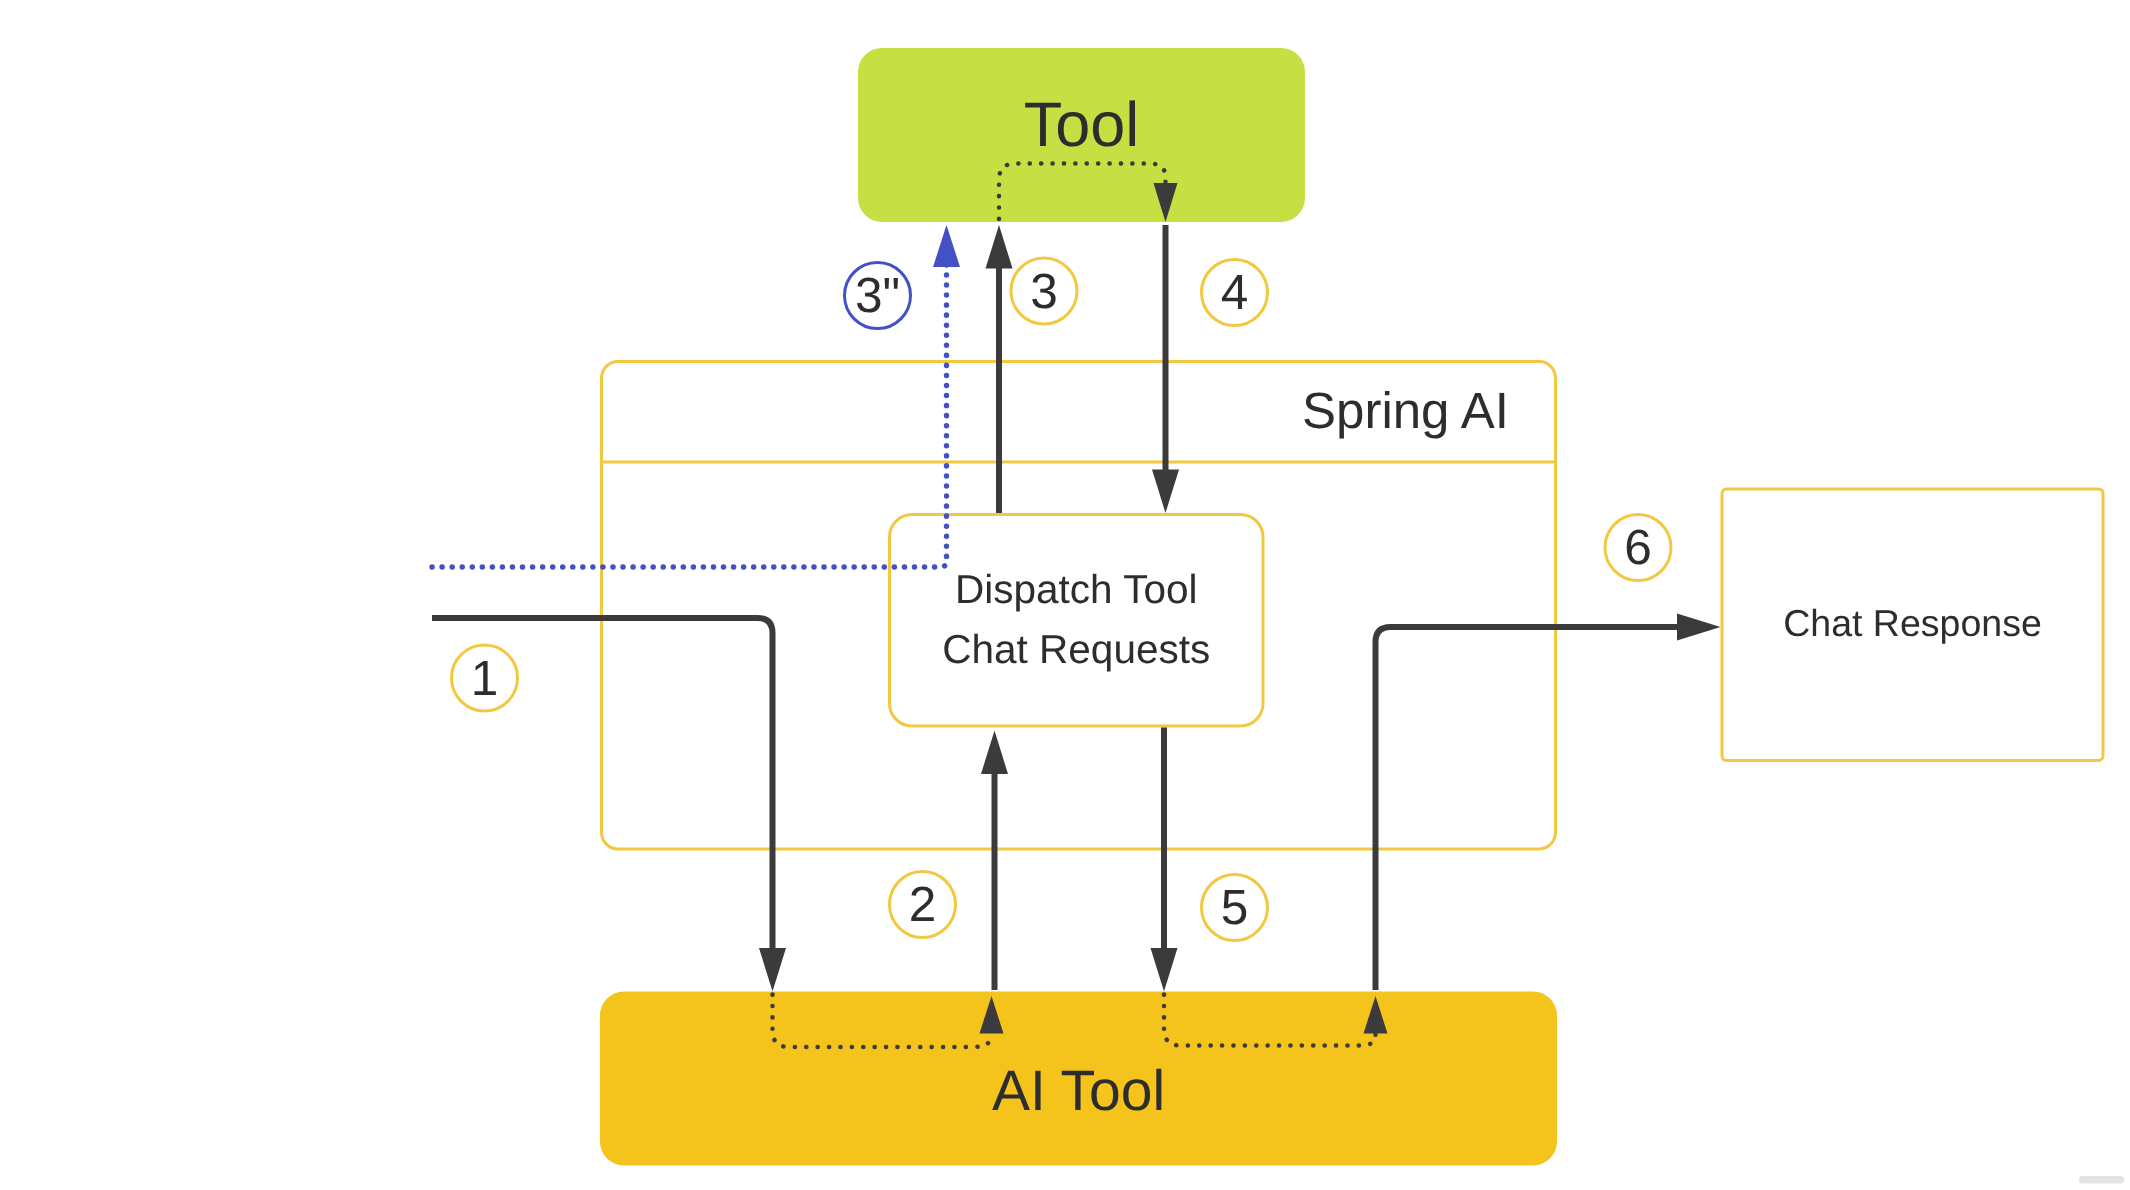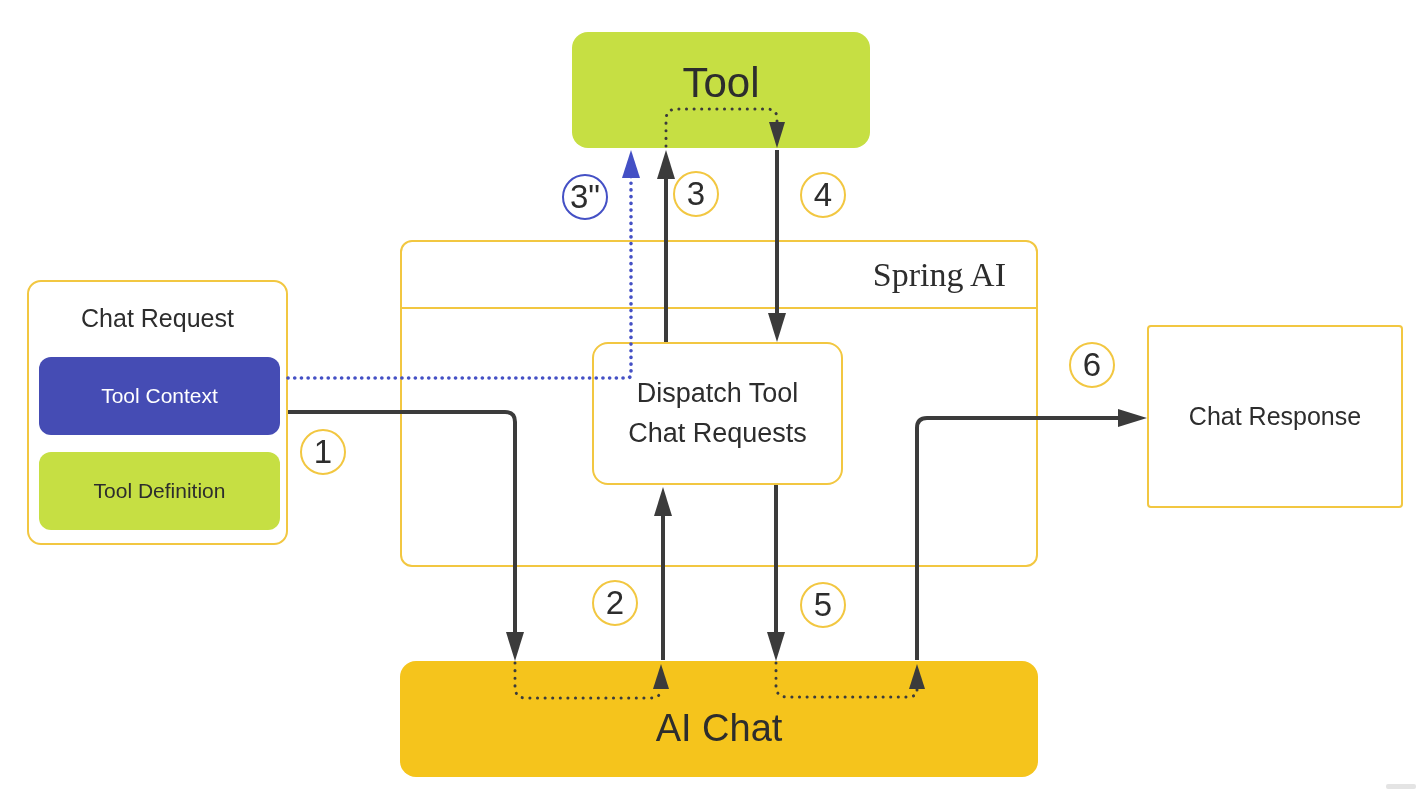--- a/index.html
+++ b/index.html
@@ -24,21 +24,21 @@
 
   
   .spring-box {
     left:400px; top:240px; width:638px; height:327px;
     background:#ffffff;
     border:2px solid #f2c741; border-radius:12px;
   }
   .spring-header {
     height:65px; border-bottom:2px solid #f2c741;
     display:flex; align-items:center; justify-content:flex-end;
-    padding-right:30px; font-size:34px; color:#2d2d2d;font-family:Liberation Serif, serif;
+    padding-right:30px; font-size:34px; color:#2d2d2d;
   }
 
   
   .dispatch-box {
     left:592px; top:342px; width:251px; height:143px;
     background:#ffffff; border:2px solid #f2c741; border-radius:16px;
     flex-direction:column;
     font-size:27px; line-height:1.45; text-align:center; color:#2d2d2d;
   }
 
@@ -114,36 +114,27 @@
     <div class="spring-header">
       <span>Spring AI</span>
     </div>
   </div>
 
   <div class="box dispatch-box flex-center">
     <span>Dispatch Tool</span>
     <span>Chat Requests</span>
   </div>
 
-  <div class="box chat-request-box">
-    <div class="chat-request-title">Chat Request</div>
-    <div class="tool-context flex-center">
-      <span>Tool Context</span>
-    </div>
-    <div class="tool-definition flex-center">
-      <span>Tool Definition</span>
-    </div>
-  </div>
 
   <div class="box chat-response-box flex-center">
     <span>Chat Response</span>
   </div>
 
   <div class="box ai-model-box flex-center">
-    <span>AI Chat</span>
+    <span>AI Tool</span>
   </div>
 
   <svg class="lines-svg" width="1420" height="793" viewBox="0 0 1420 793">
 
     <g>
       <path d="M288 412 H505 Q515 412 515 422 V646" fill="none" stroke="#3b3b3b" stroke-width="4"></path>
       <polygon points="515,661 506,632 524,632" fill="#3b3b3b"></polygon>
     </g>
 
     <g>

